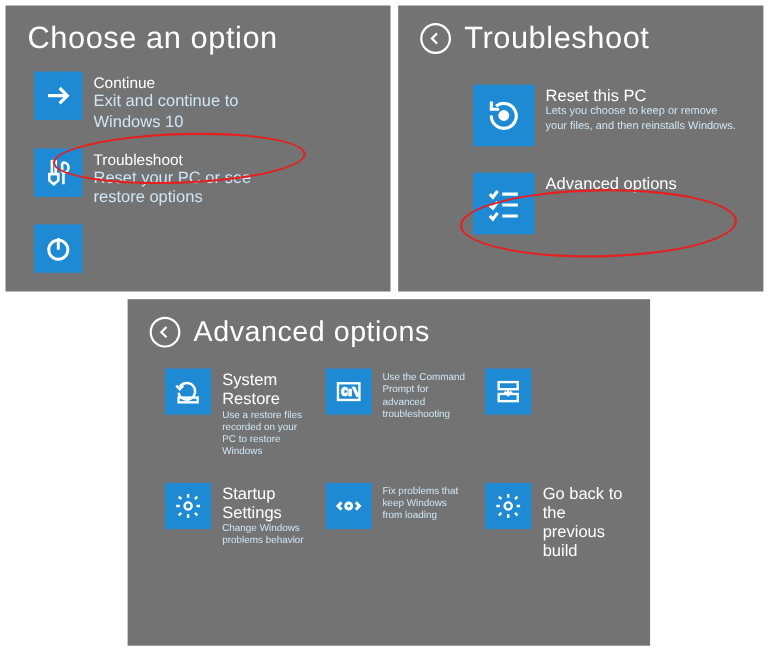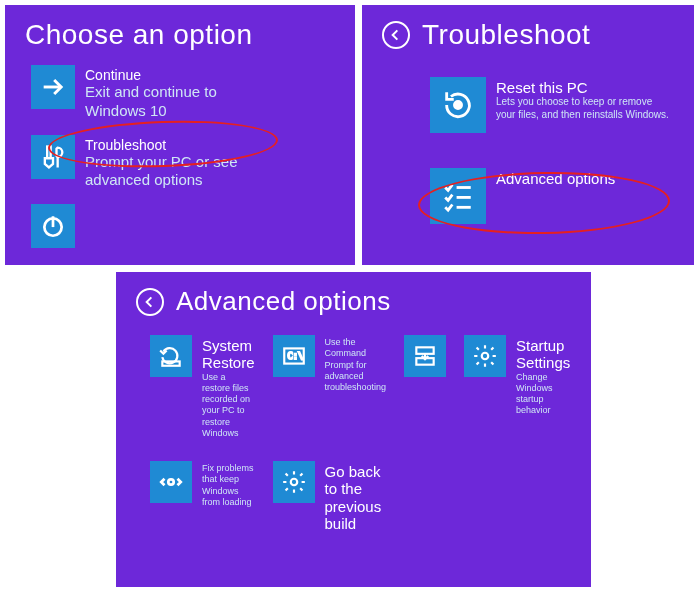--- a/index.html
+++ b/index.html
@@ -6,21 +6,21 @@
   body {
     width: 700px;
     height: 592px;
     background: #ffffff;
     font-family: "Segoe UI Light", "Segoe UI", Arial, sans-serif;
     position: relative;
     overflow: hidden;
   }
   .panel {
     position: absolute;
-    background: #6d28d9;
+    background: #737373;
     color: #ffffff;
   }
   .panel-choose { left: 5px; top: 5px; width: 350px; height: 260px; }
   .panel-troubleshoot { left: 362px; top: 5px; width: 332px; height: 260px; }
   .panel-advanced { left: 116px; top: 272px; width: 475px; height: 315px; }
 
   .panel-header {
     display: flex;
     align-items: center;
     padding: 14px 20px 8px 20px;
@@ -39,21 +39,21 @@
     letter-spacing: 0.5px;
   }
   .panel-advanced .panel-title { font-size: 26px; }
 
   .tiles {
     padding: 6px 20px 0 26px;
     display: flex;
     flex-direction: column;
     gap: 14px;
   }
-  .panel-troubleshoot .tiles { padding-top: 18px; padding-left: 68px; gap: 35px; }
+  .panel-troubleshoot .tiles { padding-top: 18px; padding-left: 68px; gap: 24px; }
 
   .tile {
     display: flex;
     align-items: flex-start;
     gap: 10px;
     cursor: pointer;
   }
   .tile-icon {
     width: 44px; height: 44px;
     background: #1f8ad4;
@@ -67,21 +67,21 @@
 
   .tile-text { display: flex; flex-direction: column; padding-top: 2px; }
   .tile-label { font-size: 15px; font-weight: 400; line-height: 1.15; }
   .panel-choose .tile-label { font-size: 14px; }
   .tile-desc { font-size: 15px; color: #cfe6f5; line-height: 1.25; max-width: 160px; }
   .panel-troubleshoot .tile-desc { font-size: 10px; max-width: 180px; }
   .panel-advanced .tile-desc { font-size: 9px; max-width: 150px; }
 
   .adv-grid {
     display: grid;
-    grid-template-columns: 1fr 1fr 1fr 1fr;
+    grid-template-columns: 1fr 1fr 1fr;
     column-gap: 18px;
     row-gap: 22px;
     padding: 10px 22px 0 34px;
   }
 
   
   .circle {
     position: absolute;
     border: 2px solid #e62020;
     border-radius: 50%;
@@ -116,21 +116,21 @@
       <div class="tile-icon">
         <svg width="28" height="28" viewBox="0 0 24 24" fill="none" stroke="#fff" stroke-width="2">
             <rect x="7" y="3" width="3" height="10"></rect>
             <path d="M5 13 h7 v5 l-3.5 3 L5 18 z"></path>
             <path d="M16 4 a4 4 0 0 1 0 8 l-1 -1 v-6 z"></path>
             <line x1="16" y1="12" x2="16" y2="21"></line>
           </svg>
       </div>
       <div class="tile-text">
         <div class="tile-label">Troubleshoot</div>
-        <div class="tile-desc">Prompt your PC or see advanced options</div>
+        <div class="tile-desc">Reset your PC or see restore options</div>
       </div>
     </div>
     <div class="tile">
       <div class="tile-icon">
         <svg width="26" height="26" viewBox="0 0 24 24" fill="none" stroke="#fff" stroke-width="2.5">
             <circle cx="12" cy="13" r="8"></circle>
             <line x1="12" y1="3" x2="12" y2="13"></line>
           </svg>
       </div>
     </div>
@@ -228,21 +228,21 @@
 
     <div class="tile">
       <div class="tile-icon">
         <svg width="26" height="26" viewBox="0 0 24 24" fill="none" stroke="#fff" stroke-width="2">
             <circle cx="12" cy="12" r="3"></circle>
             <path d="M12 2v3M12 19v3M4.2 4.2l2.1 2.1M17.7 17.7l2.1 2.1M2 12h3M19 12h3M4.2 19.8l2.1-2.1M17.7 6.3l2.1-2.1"></path>
           </svg>
       </div>
       <div class="tile-text">
         <div class="tile-label">Startup Settings</div>
-        <div class="tile-desc">Change Windows startup behavior</div>
+        <div class="tile-desc">Change Windows problems behavior</div>
       </div>
     </div>
 
     <div class="tile">
       <div class="tile-icon">
         <svg width="26" height="26" viewBox="0 0 24 24" fill="none" stroke="#fff" stroke-width="2.5">
             <polyline points="6 9 3 12 6 15"></polyline>
             <polyline points="18 9 21 12 18 15"></polyline>
             <circle cx="12" cy="12" r="2.5"></circle>
           </svg>

